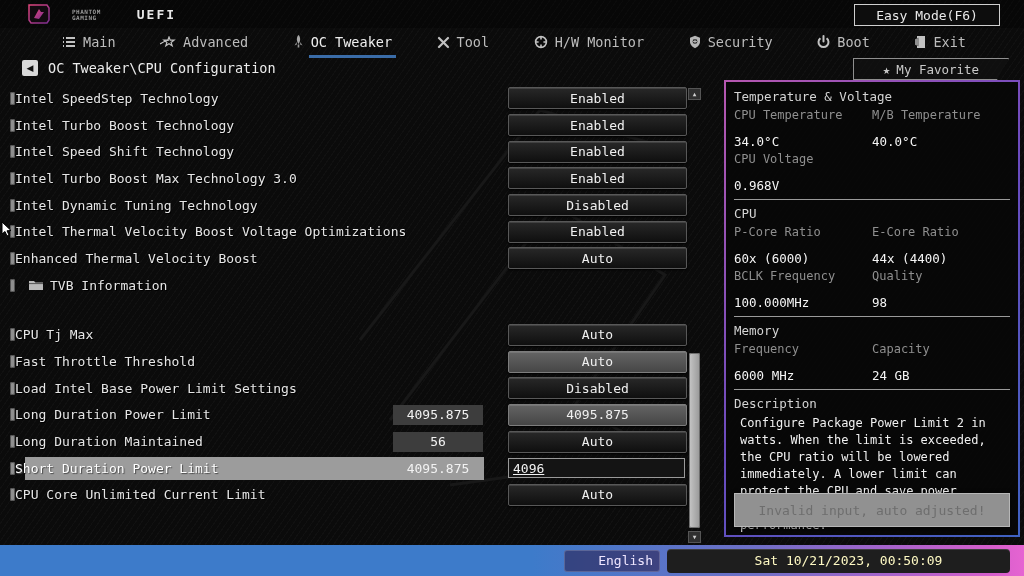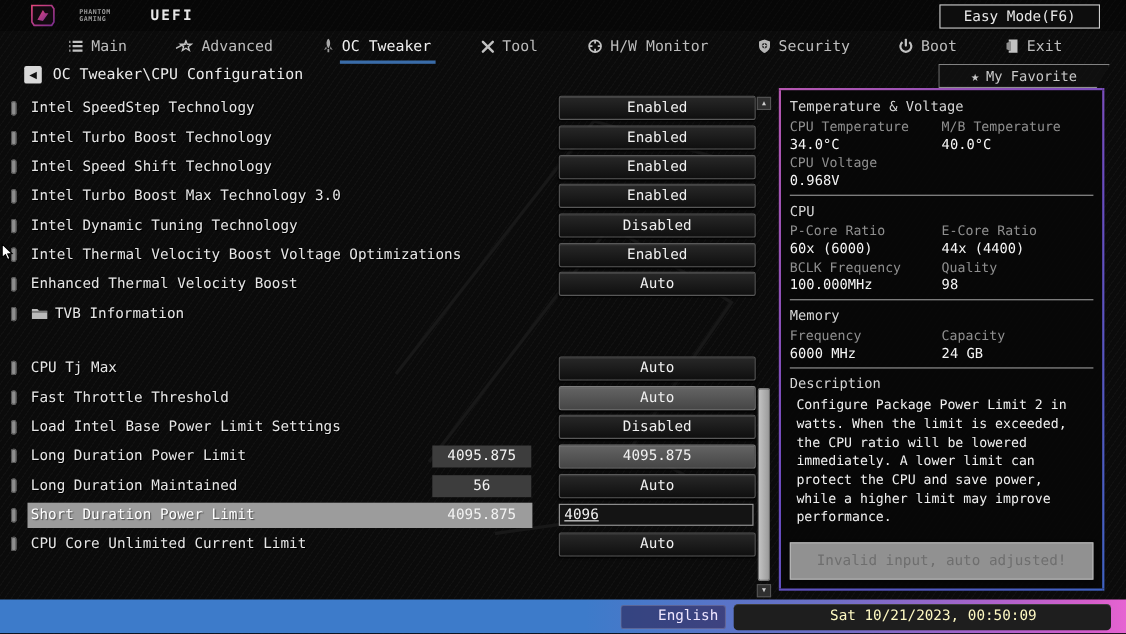--- a/index.html
+++ b/index.html
@@ -29,21 +29,21 @@
   .crumb{position:absolute;left:48px;top:2px;font-size:13.5px;color:#ececec;}
   .my-fav{position:absolute;left:853px;top:0;width:156px;height:22px;background:rgba(18,18,18,.65);
     border:1px solid #8f8f8f;color:#c9c9c9;font:12.5px "DejaVu Sans Mono",monospace;cursor:pointer;
     clip-path:polygon(0 0,100% 0,calc(100% - 12px) 100%,0 100%);display:flex;align-items:center;justify-content:center;gap:6px;}
   
   .list-area{position:absolute;left:0;top:85px;width:706px;height:452px;}
   .row{position:relative;height:26.7px;display:flex;align-items:center;}
   .group-gap{height:23px;}
   .pill{width:5px;height:13px;background:#8e8e8e;border-radius:2px;margin-left:10px;flex:0 0 auto;
     box-shadow:inset 0 0 0 1px #555;}
-  .row-label{margin-left:13px;font-size:13px;color:#e6e6e6;text-shadow:1px 1px 0 #000;position:relative;z-index:1;}
+  .row-label{font-size:13px;color:#e6e6e6;text-shadow:1px 1px 0 #000;position:relative;z-index:1;}
   .row .ficon{margin-left:13px;position:relative;z-index:1;display:flex;}
   .row .ficon + .row-label{margin-left:5px;}
   .row.selected::before{content:"";position:absolute;left:25px;width:459px;top:2px;bottom:2px;background:#9c9c9c;}
   .row.selected .row-label{color:#fff;text-shadow:1px 1px 1px #4a4a4a;}
   .inline-val{position:absolute;left:393px;width:90px;height:20px;background:#3d3d3d;
     display:flex;align-items:center;justify-content:center;font-size:13px;color:#f2f2f2;z-index:1;}
   .row.selected .inline-val{background:transparent;}
   .val-btn{position:absolute;left:508px;width:177px;height:20px;border:1px solid #585858;border-radius:2px;
     background:linear-gradient(#282828,#0f0f0f);display:flex;align-items:center;justify-content:center;
     font-size:13px;color:#f0f0f0;cursor:pointer;box-shadow:inset 0 1px 0 rgba(255,255,255,.12),0 1px 2px #000;}
@@ -52,27 +52,27 @@
     font:13px "DejaVu Sans Mono",monospace;color:#f2f2f2;padding:0 4px;display:flex;align-items:center;text-decoration:underline;}
   
   .scrollbar{position:absolute;left:688px;top:3px;width:13px;height:460px;}
   .scroll-btn{position:absolute;left:0;width:13px;height:12px;background:#2f2f2f;border:1px solid #555;
     box-sizing:border-box;color:#cfcfcf;font-size:6px;line-height:10px;text-align:center;cursor:pointer;}
   .scroll-btn.up{top:0;}
   .scroll-btn.down{top:443px;}
   .scroll-thumb{position:absolute;left:1px;top:265px;width:11px;height:175px;border-radius:2px;cursor:pointer;
     background:linear-gradient(90deg,#c6c6c6,#989898);box-shadow:inset 0 0 0 1px #6e6e6e;}
   
-  .info-panel{position:absolute;left:708px;top:80px;width:296px;height:457px;box-sizing:border-box;
+  .info-panel{position:absolute;left:724px;top:80px;width:296px;height:457px;box-sizing:border-box;
     border:2px solid;border-image:linear-gradient(135deg,#b657b0,#6a4bbf,#3f62c2) 1;
     background:rgba(5,5,5,.72);padding:4px 8px;}
   .section-title{font-size:12.5px;color:#d4d4d4;margin:3px 0 4px 0;}
   .field-grid{display:grid;grid-template-columns:1fr 1fr;row-gap:3px;margin-bottom:6px;}
   .field .flabel{font-size:12px;color:#8f8f8f;}
-  .field .fvalue{font-size:12.5px;color:#f5f5f5;margin-top:1px;}
+  .field .fvalue{font-size:12.5px;color:#f5f5f5;margin-top:12px;}
   .divider{border:0;border-top:1px solid #9a9a9a;margin:4px 0 6px 0;}
   .desc-text{font-size:12px;line-height:1.42;color:#f0f0f0;margin:2px 0 0 6px;width:266px;}
   .toast{position:absolute;left:8px;right:8px;bottom:8px;height:32px;background:#919191;border:1px solid #b7b7b7;
     color:#6e6e6e;font-size:13px;display:flex;align-items:center;justify-content:center;
     box-shadow:0 2px 5px rgba(0,0,0,.6);margin-top:13px;}
   
   .footer{position:absolute;left:0;bottom:0;width:1024px;height:31px;
     background:linear-gradient(90deg,#3d7bca 0%,#3d7bca 52%,#6f6fc6 74%,#a763cb 87%,#d65ecb 97%,#e664d2 100%);
     display:flex;align-items:center;justify-content:flex-end;gap:7px;padding-right:14px;box-sizing:border-box;}
   .lang-btn{width:96px;height:22px;background:rgba(40,25,70,.55);border:1px solid rgba(255,255,255,.18);

